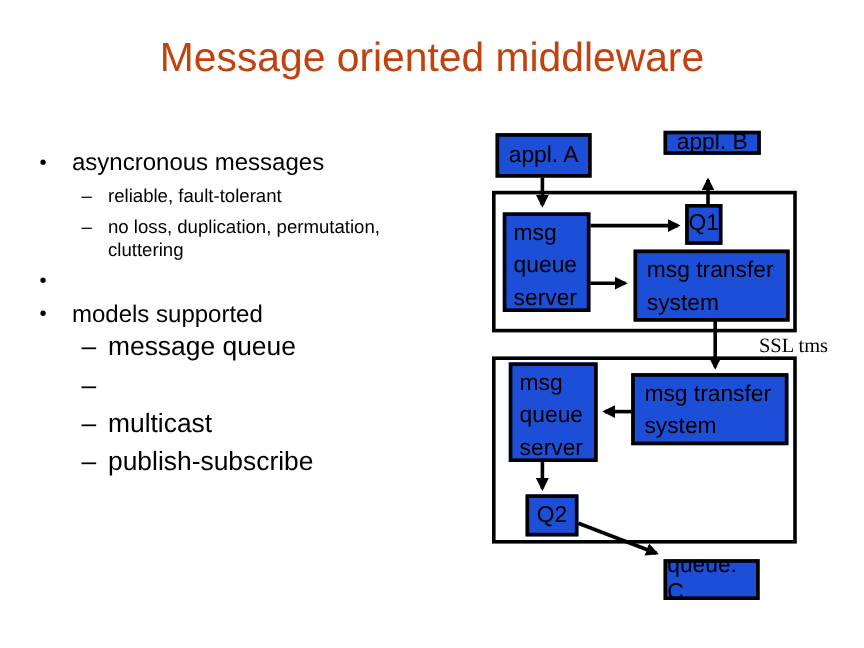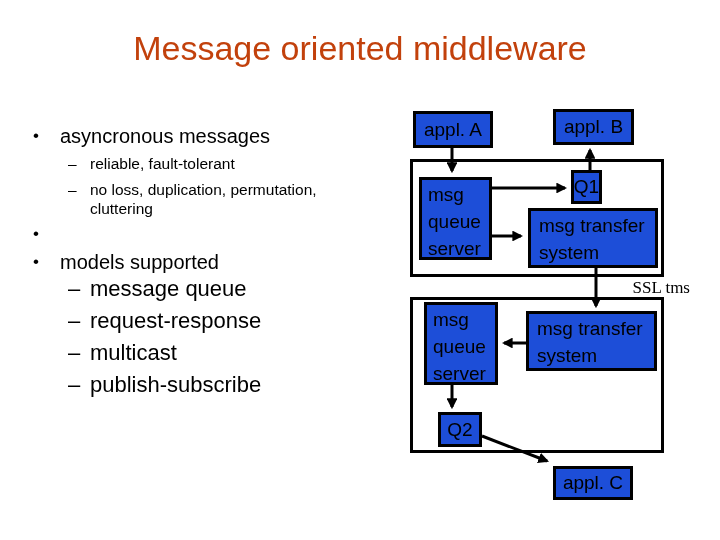--- a/index.html
+++ b/index.html
@@ -64,44 +64,43 @@
   <div class="row l1" style="top:250px">
     <span class="marker">•</span>
     <span class="txt">models supported</span>
   </div>
   <div class="row sub-l" style="top:276px">
     <span class="marker">–</span>
     <span class="txt">message queue</span>
   </div>
   <div class="row sub-l" style="top:308px">
     <span class="marker">–</span>
-    <span class="txt">request-response</span>
   </div>
   <div class="row sub-l" style="top:340px">
     <span class="marker">–</span>
     <span class="txt">multicast</span>
   </div>
   <div class="row sub-l" style="top:372px">
     <span class="marker">–</span>
     <span class="txt">publish-subscribe</span>
   </div>
 
   <div class="container-rect" style="left:410px;top:159px;width:254px;height:118px"></div>
   <div class="container-rect" style="left:410px;top:297px;width:254px;height:156px"></div>
 
   <div class="dbox center" style="left:413px;top:111px;width:80px;height:37px">appl. A</div>
-  <div class="dbox center" style="left:553px;top:109px;width:81px;height:36px">appl. B</div>
+  <div class="dbox center" style="left:553px;top:109px;width:81px;height:20px">appl. B</div>
   <div class="dbox multiline" style="left:419px;top:177px;width:73px;height:83px">msg queue server</div>
   <div class="dbox center" style="left:571px;top:170px;width:31px;height:34px">Q1</div>
   <div class="dbox multiline" style="left:528px;top:208px;width:130px;height:60px;padding-left:8px">msg transfer system</div>
   <div class="ssl">SSL tms</div>
   <div class="dbox multiline" style="left:424px;top:302px;width:74px;height:83px">msg queue server</div>
   <div class="dbox multiline" style="left:526px;top:311px;width:131px;height:60px;padding-left:8px">msg transfer system</div>
   <div class="dbox center" style="left:438px;top:412px;width:44px;height:35px">Q2</div>
-  <div class="dbox center" style="left:553px;top:466px;width:80px;height:34px">appl. C</div>
+  <div class="dbox center" style="left:553px;top:466px;width:80px;height:34px">queue. C</div>
 
   <svg class="arrows" width="720" height="540" viewBox="0 0 720 540">
     <defs>
       <marker id="ah" viewBox="0 0 10 10" refX="8" refY="5" markerWidth="3.6" markerHeight="3.6" orient="auto-start-reverse">
         <path d="M0,0 L10,5 L0,10 z" fill="#000"></path>
       </marker>
     </defs>
     <g stroke="#000" stroke-width="3" fill="none">
       <line x1="452" y1="148" x2="452" y2="171" marker-end="url(#ah)"></line>
       <line x1="492" y1="188" x2="565" y2="188" marker-end="url(#ah)"></line>

